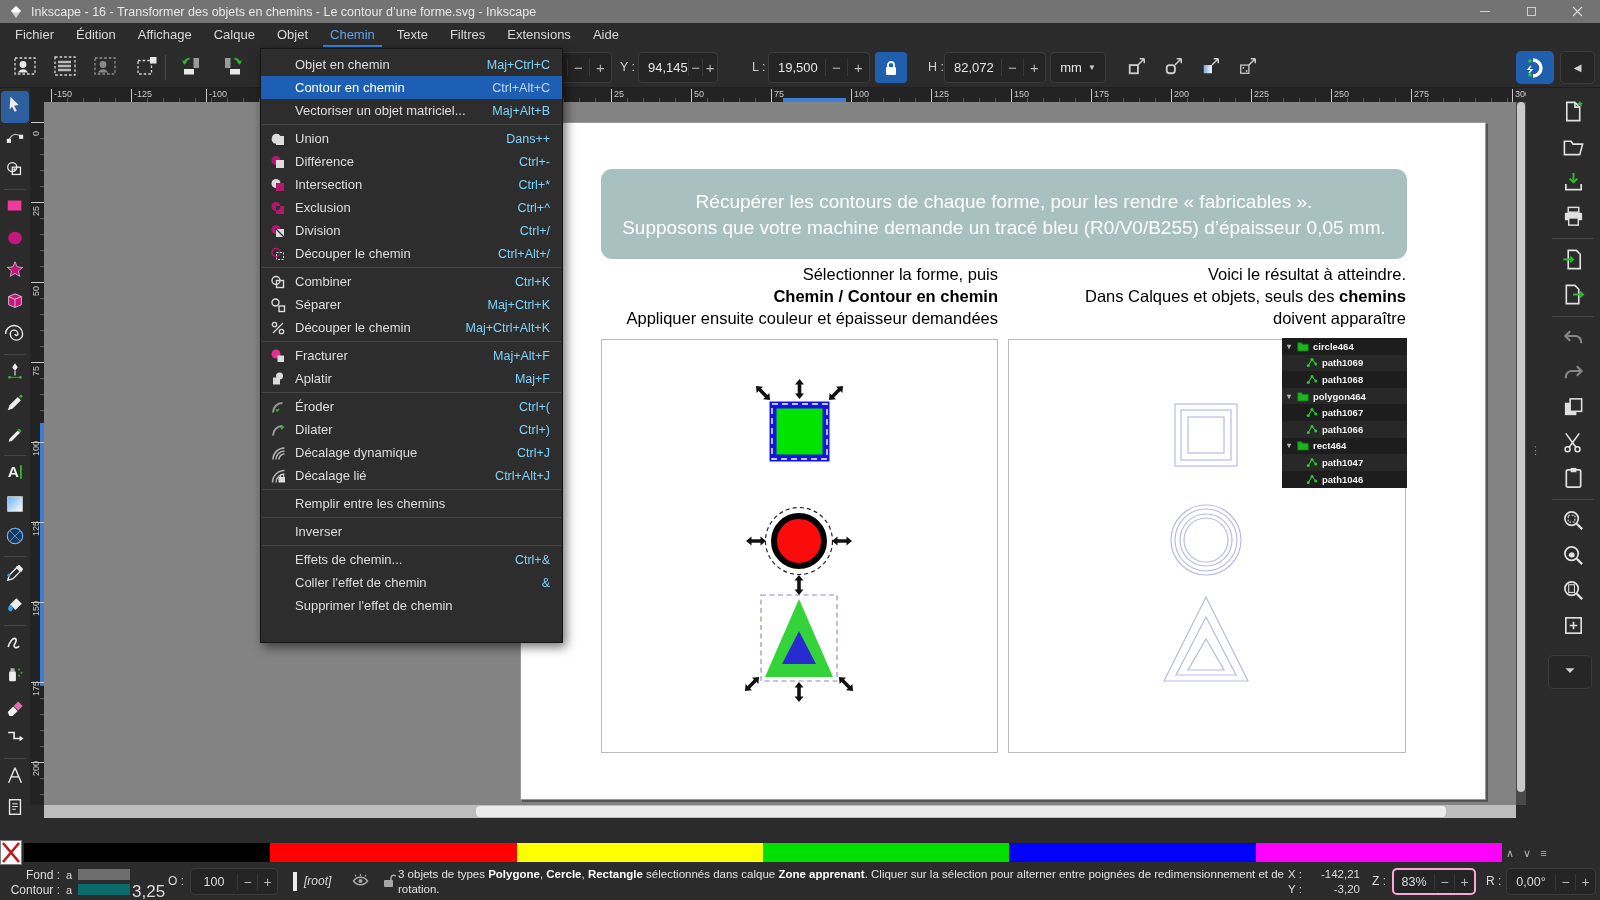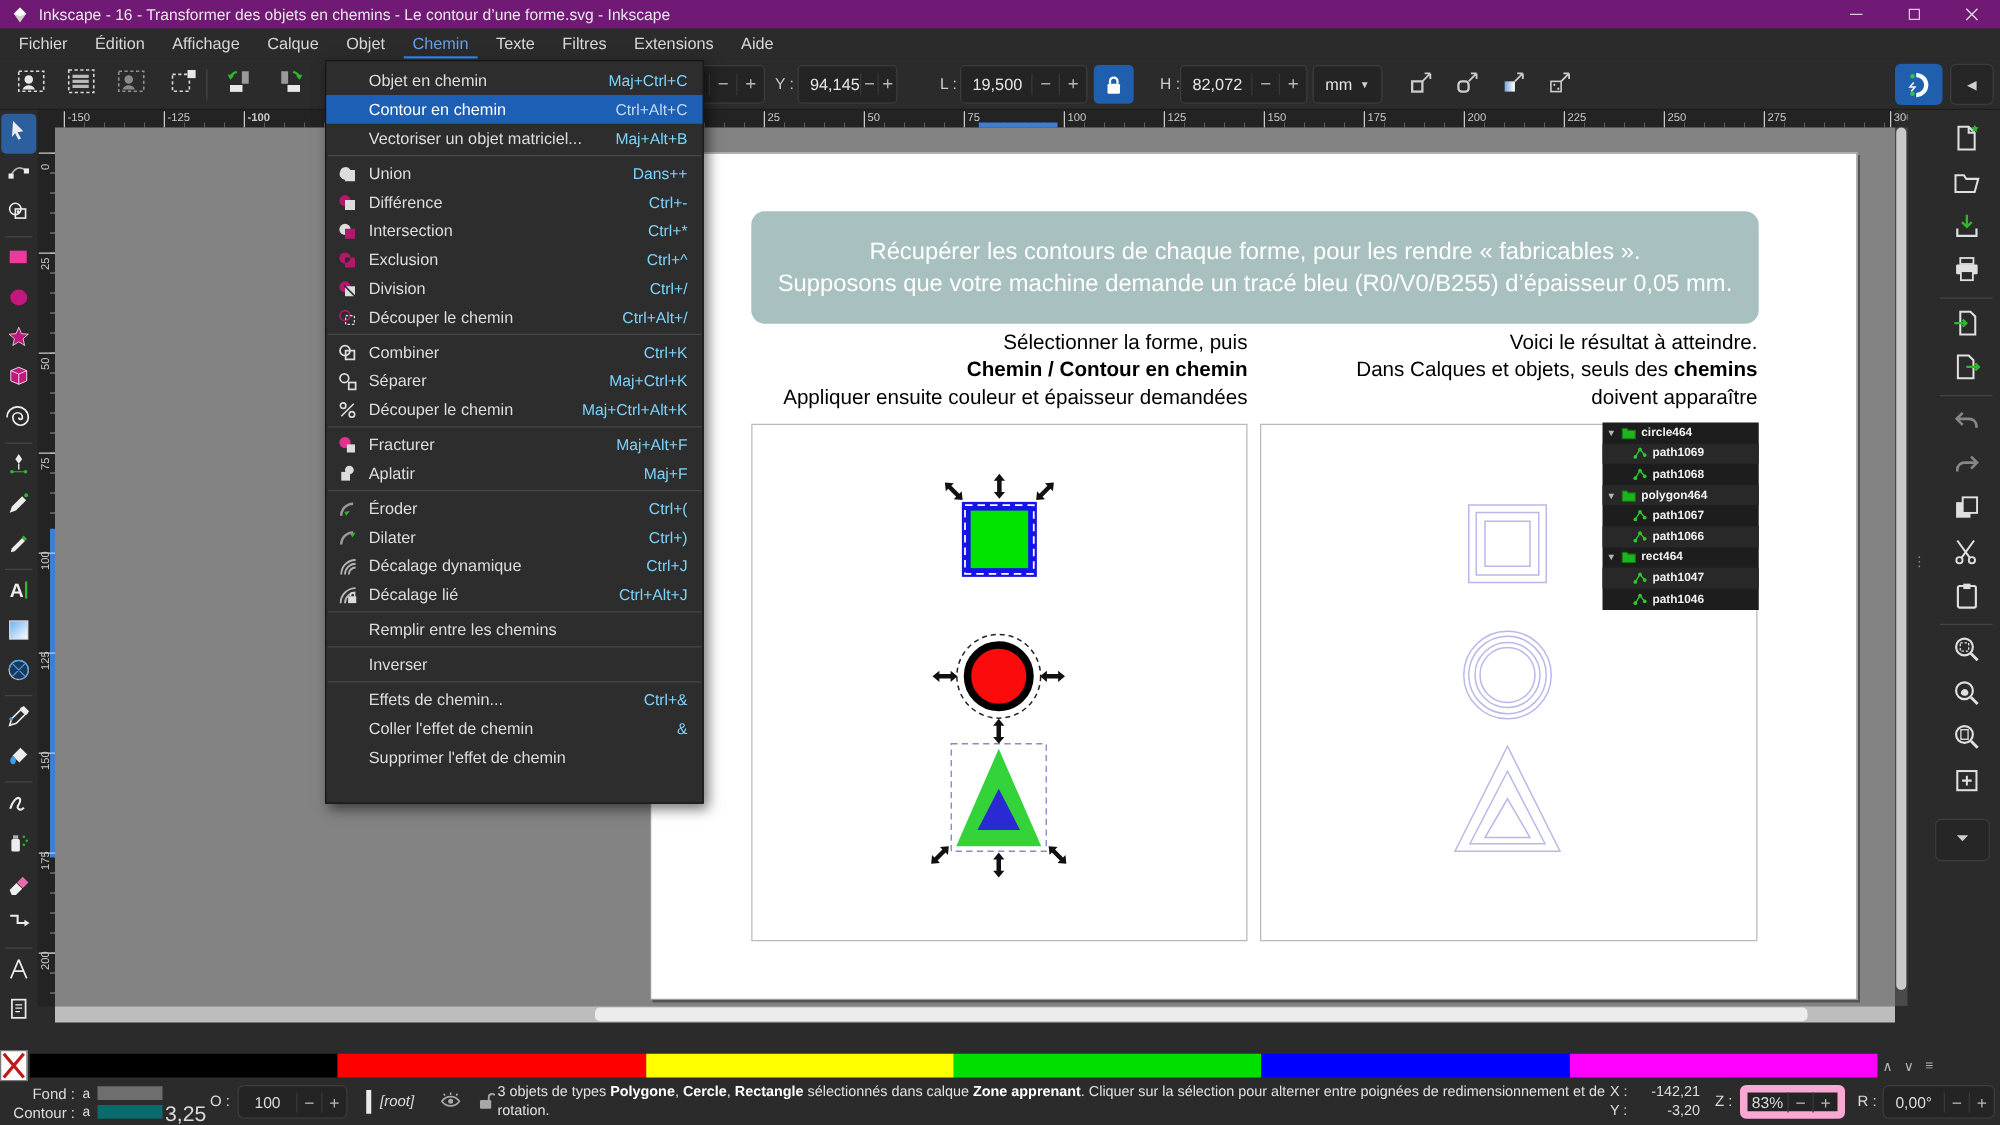--- a/index.html
+++ b/index.html
@@ -1,21 +1,21 @@
 <!DOCTYPE html>
 <html><head>
 <meta charset="utf-8">
 <style>
   * { box-sizing: border-box; margin:0; padding:0; }
   html,body { width:1600px; height:900px; overflow:hidden; background:#2b2b2b;
               font-family:"Liberation Sans", sans-serif; }
   .abs { position:absolute; }
 
   
-  #titlebar { left:0; top:0; width:1600px; height:23px; background:#701a75;
+  #titlebar { left:0; top:0; width:1600px; height:23px; background:#737373;
               display:flex; align-items:center; color:#e8e8e8; font-size:12.5px; }
   #titlebar .logo { margin:0 8px 0 9px; display:flex; }
   .win-btn { width:46px; height:23px; display:flex; align-items:center; justify-content:center; }
   #win-controls { position:absolute; right:0; top:0; display:flex; }
   .min-glyph { width:10px; border-bottom:1px solid #cfcfcf; height:1px; display:block; }
   .max-glyph { width:9px; height:9px; border:1px solid #cfcfcf; display:block; }
 
   
   #menubar { left:0; top:23px; width:1600px; height:24px; background:#2b2b2b;
              display:flex; align-items:stretch; padding-left:4px; }
@@ -138,21 +138,21 @@
               border:1px solid #3c3c3c; border-radius:5px; display:flex; align-items:center; font-size:12.5px; }
   #sb-caret { position:absolute; left:293px; top:7px; width:4px; height:19px; background:#ececec; }
   #sb-layer { position:absolute; left:304px; top:9px; font-style:italic; }
   .sb-ico { position:absolute; top:8px; }
   #sb-message { position:absolute; left:398px; top:2px; width:900px; font-size:11.5px; line-height:15px; color:#e2e2e2; }
   #sb-message b { color:#ffffff; }
   #sb-xy { position:absolute; left:1288px; top:2px; width:72px; font-size:11.5px; line-height:15px; }
   .xy-row { display:flex; justify-content:space-between; }
   #sb-zlabel { position:absolute; left:1372px; top:9px; }
   #sb-zspin { position:absolute; left:1392px; top:3px; width:84px; height:27px; background:#242424;
-              border:6px solid #f9a8d4; border-radius:5px; display:flex; align-items:center; font-size:12.5px; }
+              border:2px solid #f9a8d4; border-radius:5px; display:flex; align-items:center; font-size:12.5px; }
   #sb-rlabel { position:absolute; left:1486px; top:9px; }
   #sb-rspin { position:absolute; left:1506px; top:3px; width:90px; height:27px; background:#242424;
               border:1px solid #3c3c3c; border-radius:5px; display:flex; align-items:center; font-size:12.5px; }
   .spin-val { flex:1; text-align:center; }
   .spin-btn { width:20px; text-align:center; color:#b9b9b9; border-left:1px solid #383838; font-size:14px; }
 </style>
 </head>
 <body>
 
 <div class="abs" id="titlebar">
@@ -324,21 +324,21 @@
   <div id="collapse-btn">
     <span>◀</span>
   </div>
 </div>
 
 <div class="abs" id="corner"></div>
 <div class="abs" id="hruler">
     <div id="hruler-hl"></div>
     <span class="h-tick" style="left: 7px;">-150</span>
     <span class="h-tick" style="left: 87px;">-125</span>
-    <span class="h-tick" style="left: 151px; font-weight: bold;">-100</span>
+    <span class="h-tick" style="left: 162px;">-100</span>
     <span class="h-tick" style="left: 247px;">-75</span>
     <span class="h-tick" style="left: 327px;">-50</span>
     <span class="h-tick" style="left: 407px;">-25</span>
     <span class="h-tick" style="left: 487px;">0</span>
     <span class="h-tick" style="left: 567px;">25</span>
     <span class="h-tick" style="left: 647px;">50</span>
     <span class="h-tick" style="left: 727px;">75</span>
     <span class="h-tick" style="left: 807px;">100</span>
     <span class="h-tick" style="left: 887px;">125</span>
     <span class="h-tick" style="left: 967px;">150</span>

